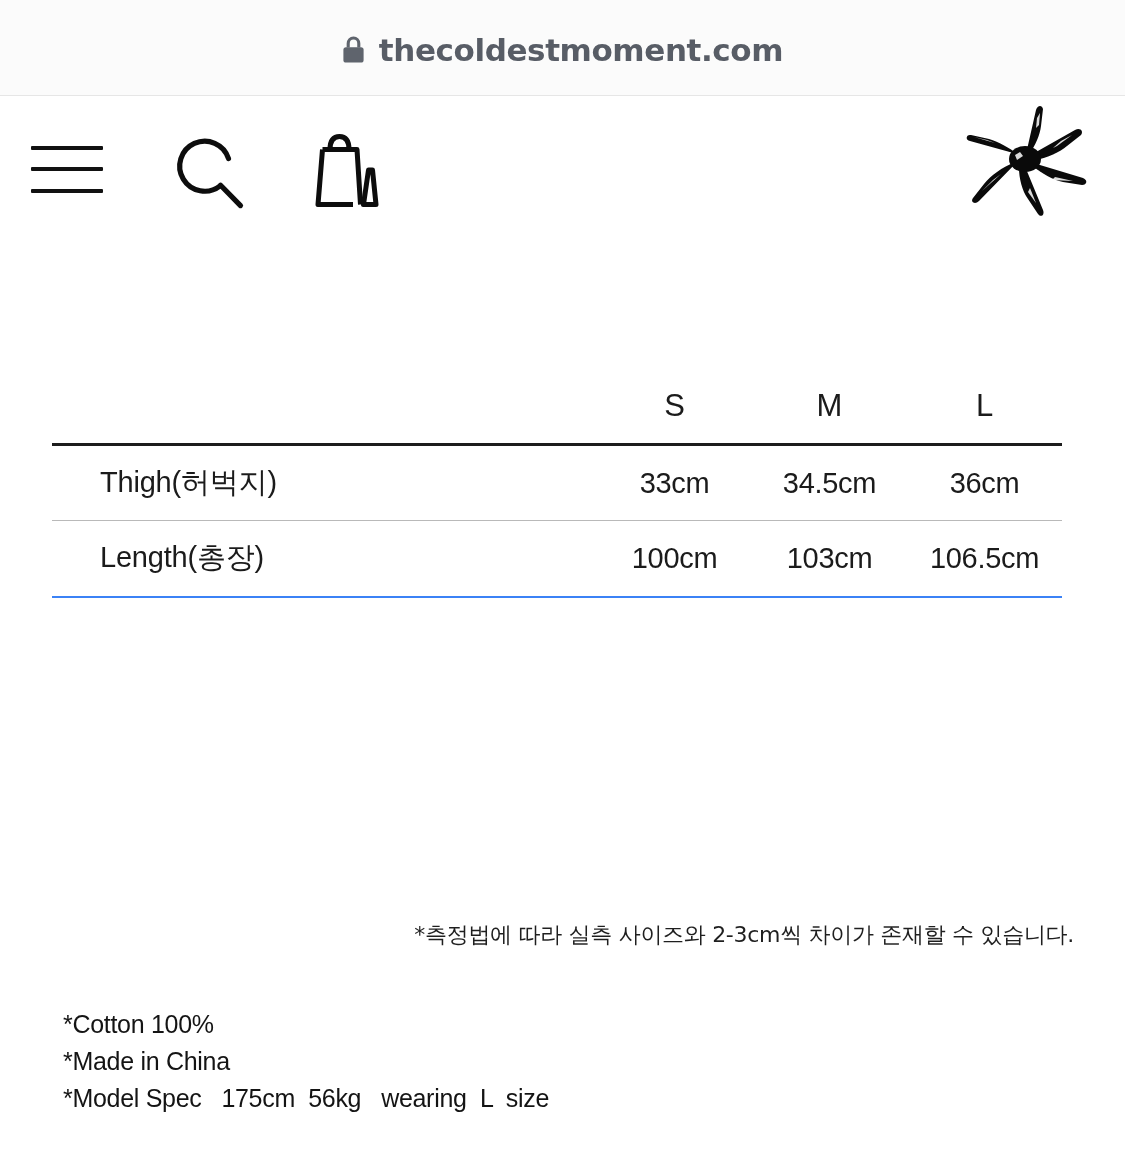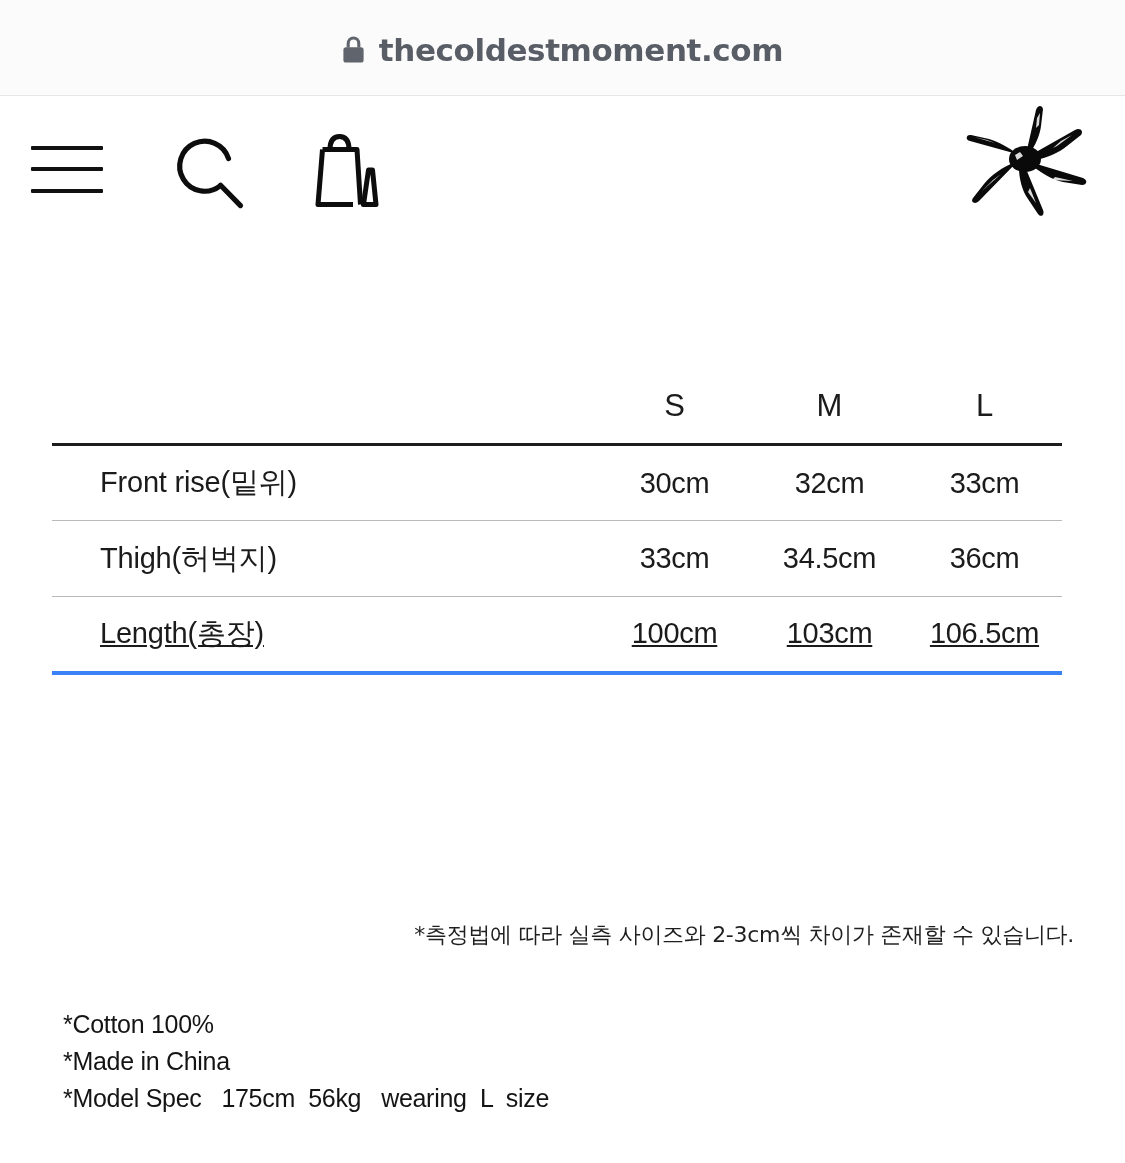--- a/index.html
+++ b/index.html
@@ -121,22 +121,21 @@
   }
 
   table.size-table tbody td {
     border-bottom: 1px solid #b9b9b9;
     height: 76px;
     font-size: 29px;
     color: #1b1b1b;
     vertical-align: middle;
   }
   table.size-table tbody tr:last-child td {
-    border-bottom: 4px solid #3b82f6;
-    text-decoration: underline;
+    border-bottom: 2px solid #3b82f6;
   }
   td.row-label {
     text-align: left;
     padding-left: 48px;
     letter-spacing: -0.2px;
   }
   td.row-value {
     text-align: center;
     letter-spacing: -0.3px;
   }
@@ -238,26 +237,20 @@
       <thead>
         <tr>
           <th class="label-head"></th>
           <th>S</th>
           <th>M</th>
           <th>L</th>
         </tr>
       </thead>
       <tbody>
         <tr>
-          <td class="row-label">Front rise(밑위)</td>
-          <td class="row-value">30cm</td>
-          <td class="row-value">32cm</td>
-          <td class="row-value">33cm</td>
-        </tr>
-        <tr>
           <td class="row-label">Thigh(허벅지)</td>
           <td class="row-value">33cm</td>
           <td class="row-value">34.5cm</td>
           <td class="row-value">36cm</td>
         </tr>
         <tr>
           <td class="row-label">Length(총장)</td>
           <td class="row-value">100cm</td>
           <td class="row-value">103cm</td>
           <td class="row-value">106.5cm</td>

